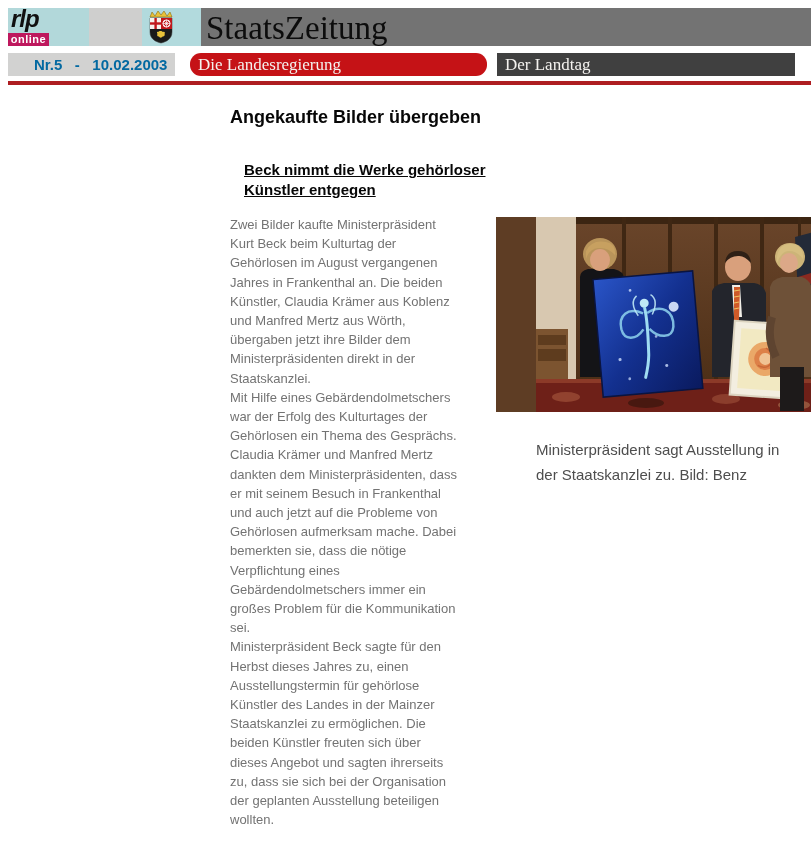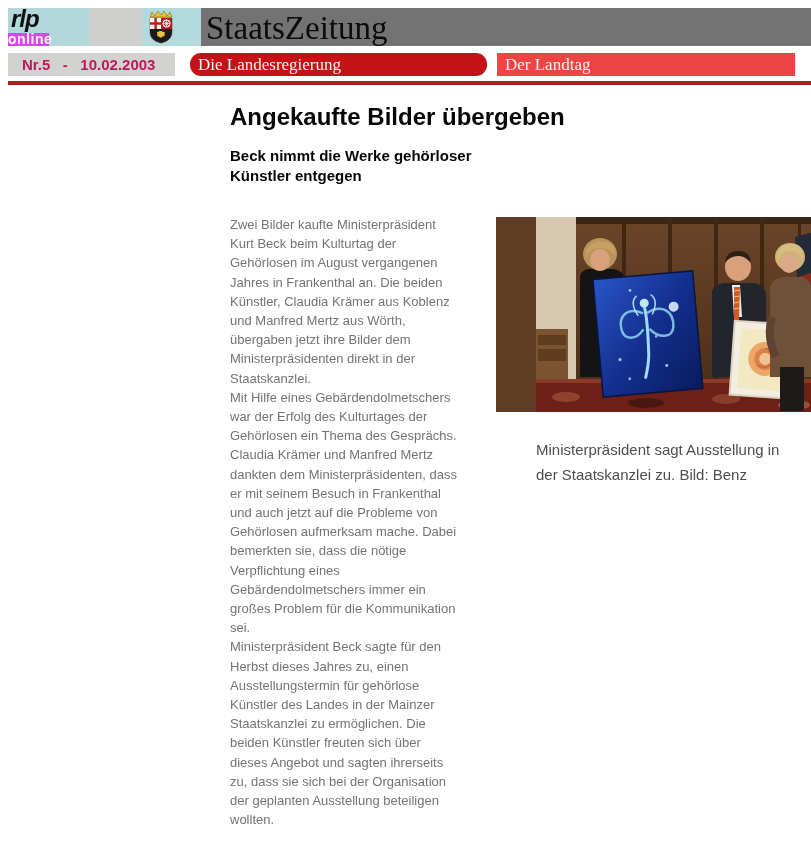--- a/index.html
+++ b/index.html
@@ -12,57 +12,57 @@
 
   
   .mast-left{left:8px;top:8px;width:172px;height:38px;background:#cfcfce;}
   .rlp-logo{left:0;top:0;width:41px;height:38px;background:#b2d8da;cursor:pointer;}
   .rlp-text{
     position:absolute;left:3px;top:-3px;
     font-family:"Liberation Sans","DejaVu Sans",sans-serif;
     font-style:italic;font-weight:bold;font-size:24px;color:#101010;letter-spacing:-1px;
   }
   .rlp-online{
-    position:absolute;left:0;bottom:0;width:41px;height:13px;background:#d946ef;
-    color:#ffffff;font-size:14px;font-weight:bold;text-align:center;line-height:13px;
+    position:absolute;left:0;bottom:0;width:41px;height:13px;background:#be185d;
+    color:#ffffff;font-size:11px;font-weight:bold;text-align:center;line-height:13px;
     letter-spacing:.5px;
     margin-top:41px;
   }
   .crest-box{right:0;top:0;width:38px;height:38px;background:#b2dadd;}
   .crest-box svg{position:absolute;left:4px;top:2px;}
   .mast-right{
     left:201px;top:8px;width:687px;height:38px;background:#737373;
   }
   .brand{
     position:absolute;left:5px;top:0;height:38px;line-height:40px;
     font-family:"Liberation Serif","DejaVu Serif",serif;
     font-size:33px;color:#0c0c0c;letter-spacing:0px;
   }
 
   
   .issue-bar{
     left:8px;top:53px;width:167px;height:23px;background:#d2d2d1;
-    font-size:15px;font-weight:bold;color:#be185d;line-height:23px;
-    padding-left:14px;box-sizing:border-box;white-space:pre;
+    font-size:15px;font-weight:bold;color:#0369a1;line-height:23px;
+    padding-left:26px;box-sizing:border-box;white-space:pre;
   }
   .nav-item{
     top:53px;height:23px;line-height:24px;color:#f4f2ef;
     font-family:"Liberation Serif","DejaVu Serif",serif;font-size:17px;
     padding-left:8px;box-sizing:border-box;cursor:pointer;
   }
   .nav-gov{left:190px;width:297px;background:#c51216;border-radius:11px;}
-  .nav-landtag{left:497px;width:298px;background:#ef4444;}
+  .nav-landtag{left:497px;width:298px;background:#404040;}
 
   .rule{top:81px;height:4px;background:#ae1d21;}
   .rule-left{left:8px;width:172px;}
   .rule-right{left:190px;width:605px;}
 
   
   .article-title{
-    left:190px;top:105px;font-size:24px;font-weight:bold;color:#070707;
+    left:190px;top:105px;font-size:18px;font-weight:bold;color:#070707;
     line-height:24px;white-space:pre-line;
   }
   .article-subtitle{
     left:190px;top:146px;font-size:15px;font-weight:bold;color:#070707;
     line-height:20px;white-space:pre-line;
   }
   .article-body{
     left:190px;top:215px;width:310px;font-size:13px;color:#737373;
     line-height:19.2px;white-space:pre-line;
   }
@@ -108,21 +108,21 @@
 </div>
 
 <div class="abs issue-bar">Nr.5   -   10.02.2003</div>
 <div class="abs nav-item nav-gov">Die Landesregierung</div>
 <div class="abs nav-item nav-landtag">Der Landtag</div>
 
 <div class="abs rule rule-left"></div>
 <div class="abs rule rule-right"></div>
 
 <h1 class="abs article-title" style="margin:0;">Angekaufte Bilder übergeben</h1>
-<h2 class="abs article-subtitle" style="margin:0;">Beck nimmt die Werke gehörloser
+<h2 class="abs article-subtitle" style="margin:14px;text-decoration:underline;">Beck nimmt die Werke gehörloser
 Künstler entgegen</h2>
 <div class="abs article-body">Zwei Bilder kaufte Ministerpräsident
 Kurt Beck beim Kulturtag der
 Gehörlosen im August vergangenen
 Jahres in Frankenthal an. Die beiden
 Künstler, Claudia Krämer aus Koblenz
 und Manfred Mertz aus Wörth,
 übergaben jetzt ihre Bilder dem
 Ministerpräsidenten direkt in der
 Staatskanzlei.

